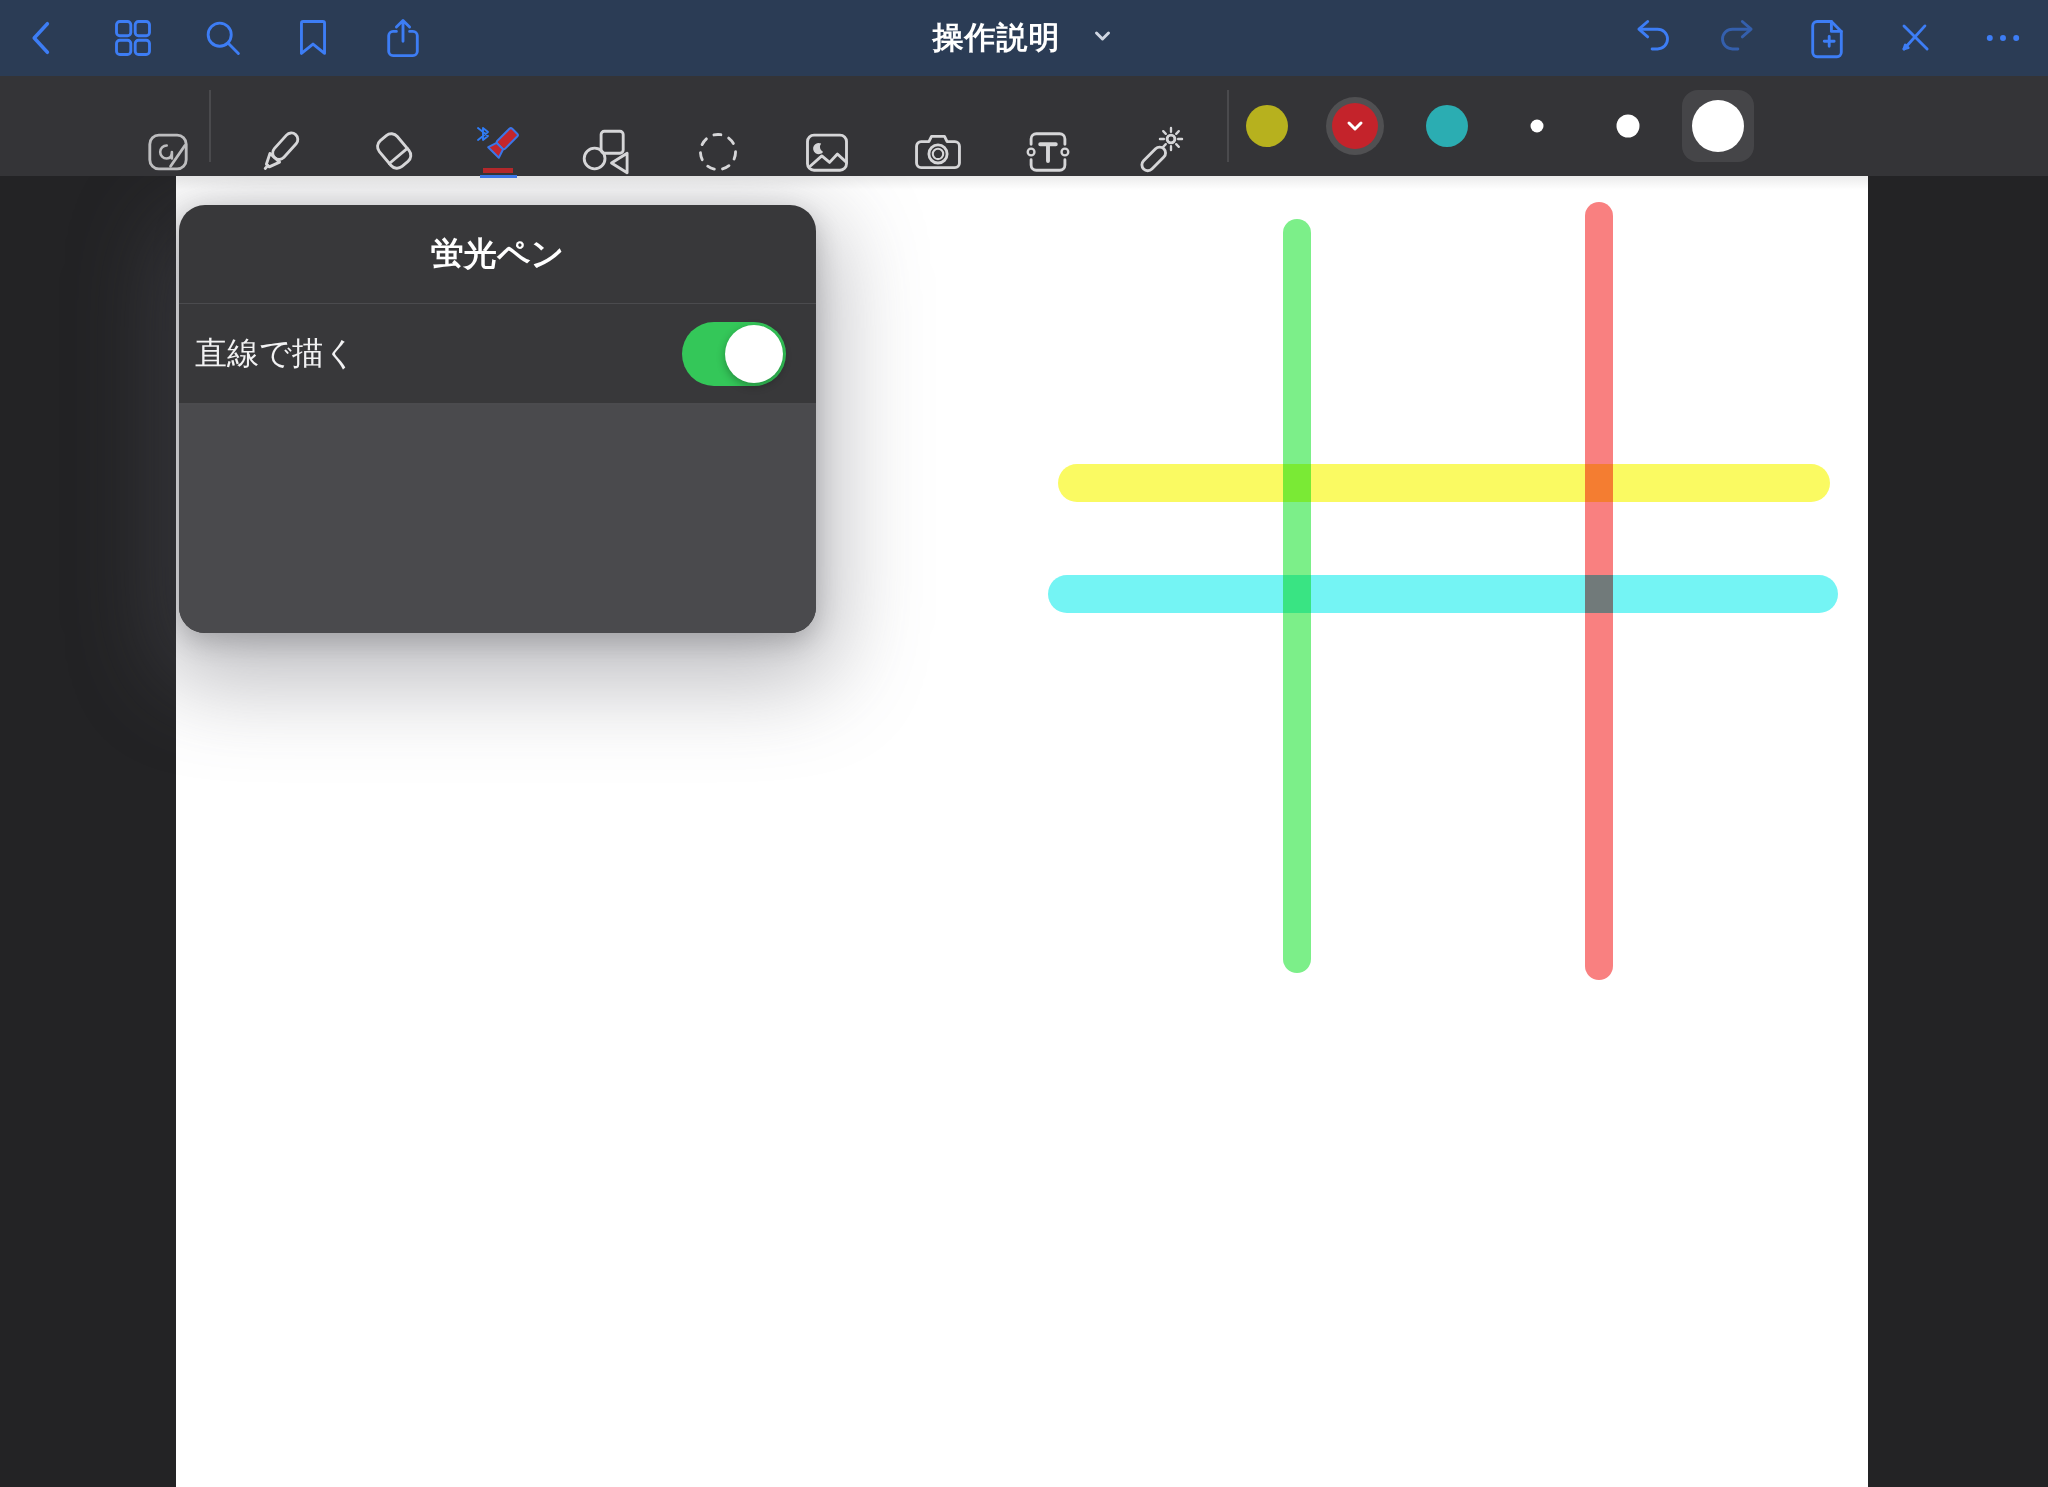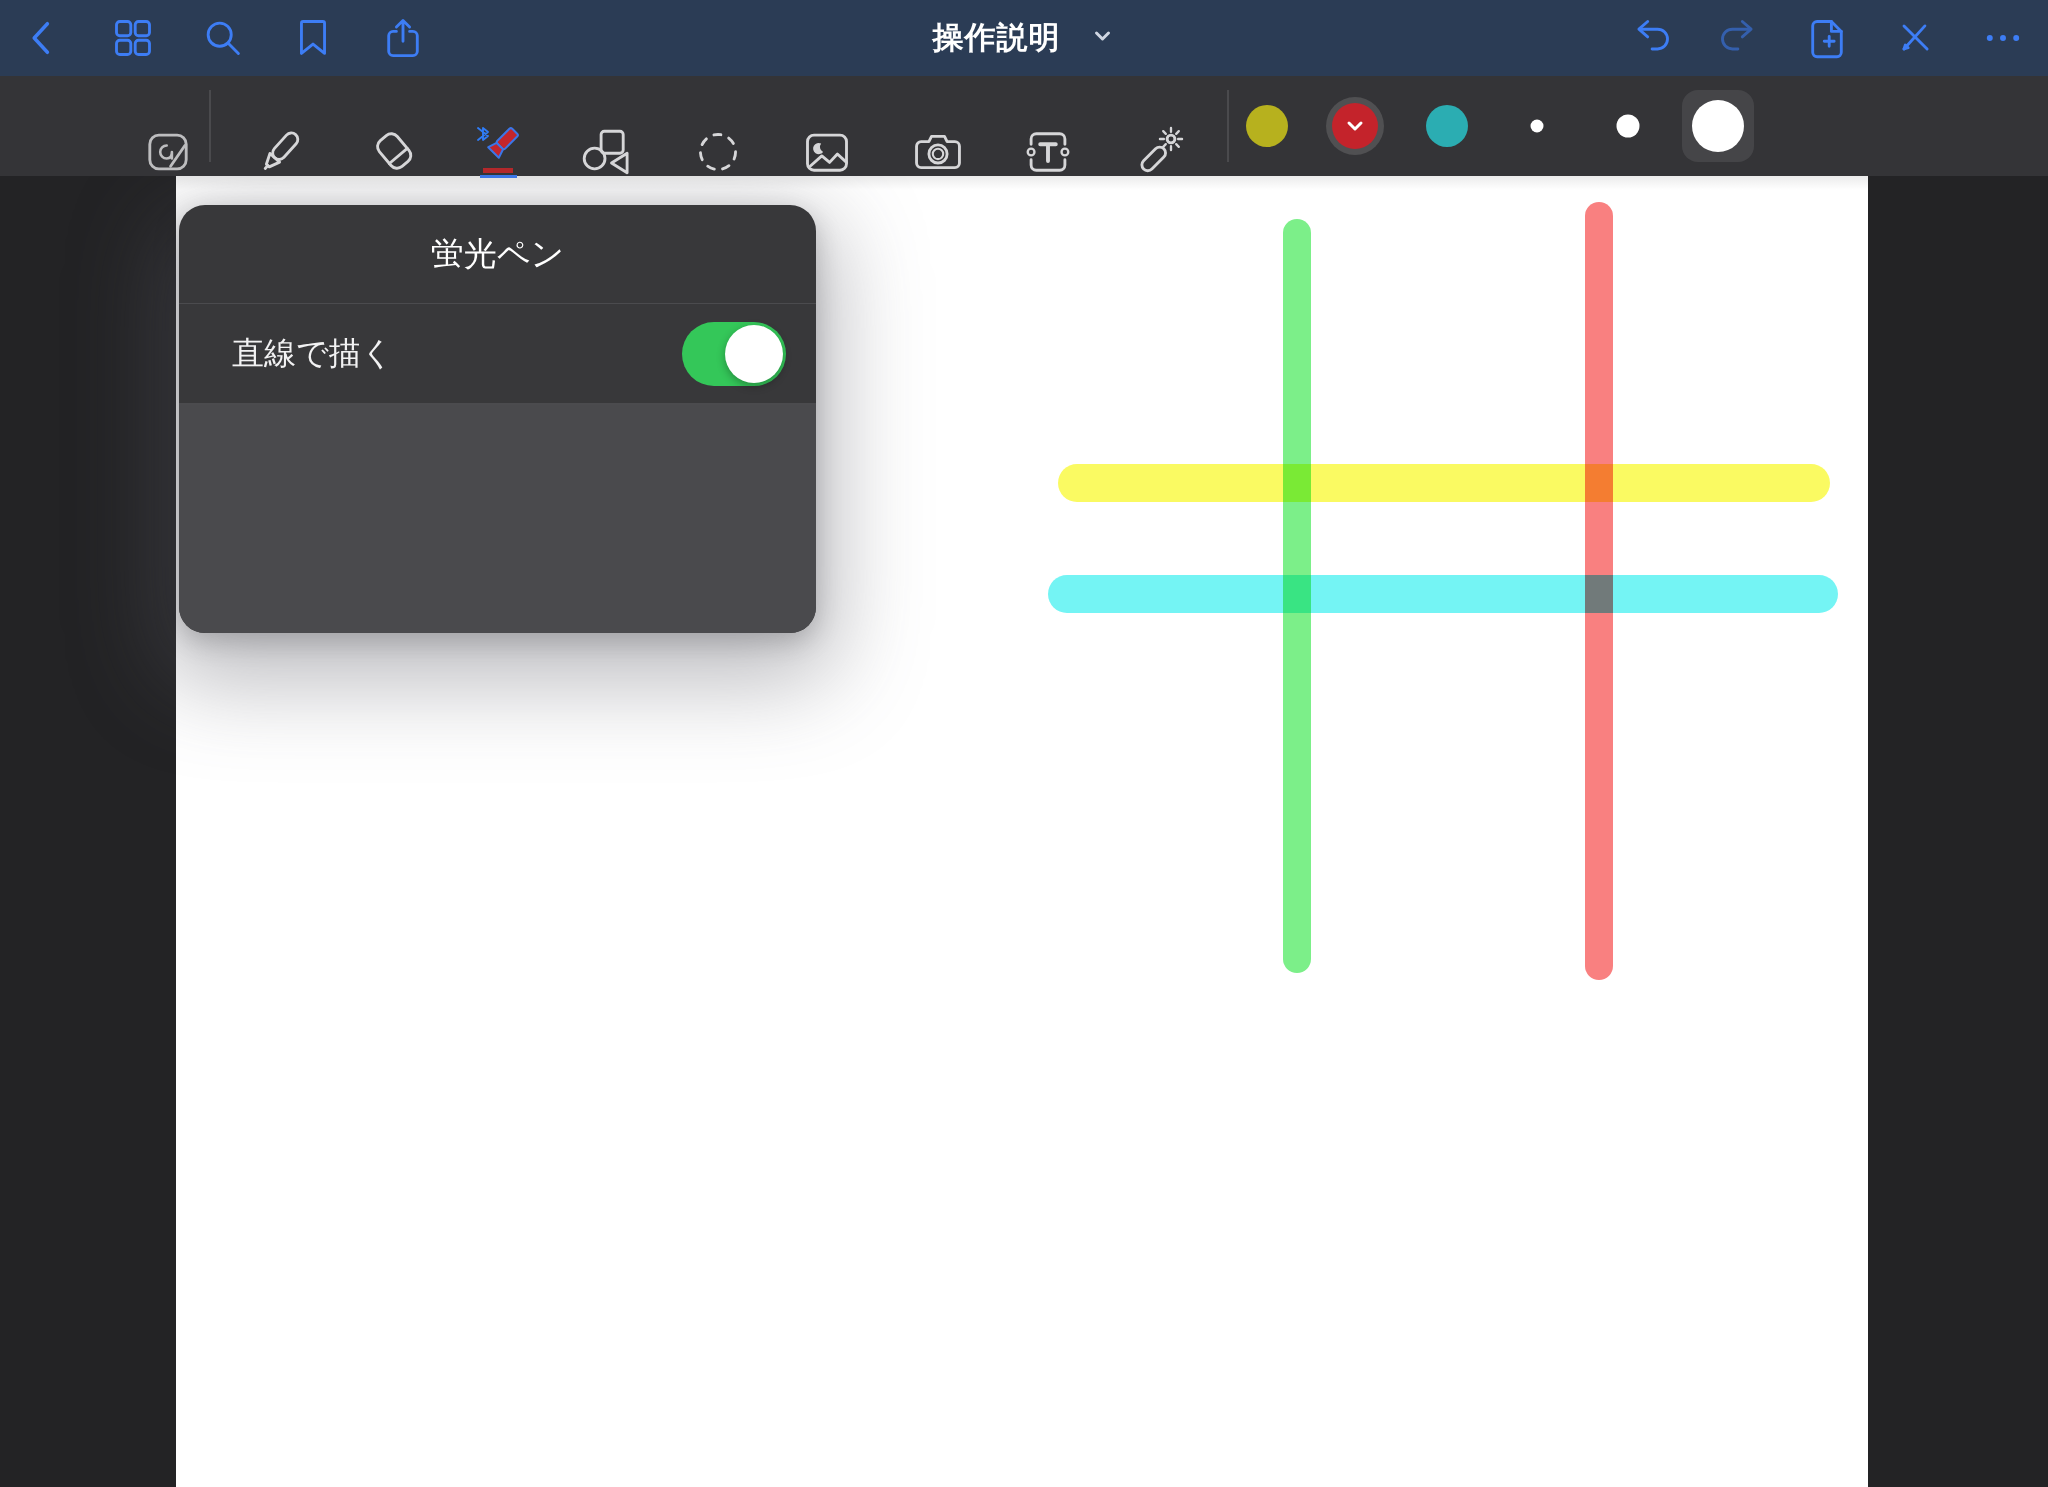--- a/index.html
+++ b/index.html
@@ -45,23 +45,23 @@
                   background:linear-gradient(rgba(0,0,0,.08),rgba(0,0,0,0)); }
   .stroke { position:absolute; mix-blend-mode:multiply; }
 
   
   .popover { position:absolute; left:179px; top:205px; width:637px; height:428px; background:#38383A;
              border-radius:26px; z-index:30; color:#F2F2F3; overflow:hidden;
              box-shadow:0 30px 90px 20px rgba(90,90,100,.40), 0 8px 26px rgba(0,0,0,.22);
              display:flex; flex-direction:column; }
   .pop-arrow { position:absolute; left:268px; top:-29px; width:100px; height:30px; z-index:31; }
   .pop-title { height:98px; display:flex; align-items:center; justify-content:center;
-               font-size:33px; font-weight:normal; color:#FFFFFF; flex:0 0 auto; }
+               font-size:33px; font-weight:bold; color:#FFFFFF; flex:0 0 auto; }
   .pop-sep { height:1px; background:#4B4B4E; flex:0 0 auto; }
-  .pop-row { height:99px; display:flex; align-items:center; padding:0 30px 0 53px;
+  .pop-row { height:99px; display:flex; align-items:center; padding:0 30px 0 16px;
              font-size:32px; flex:0 0 auto; justify-content:space-between; }
   .pop-strip { flex:1 1 auto; background:#4A4A4D; }
   .toggle { width:104px; height:64px; border-radius:32px; position:relative; flex:0 0 auto; }
   .toggle .knob { position:absolute; top:3px; width:58px; height:58px; border-radius:50%;
                   background:#FFFFFF; box-shadow:0 3px 8px rgba(0,0,0,.3); }
   .toggle.on .knob { right:3px; }
 </style>
 </head>
 <body>
 

